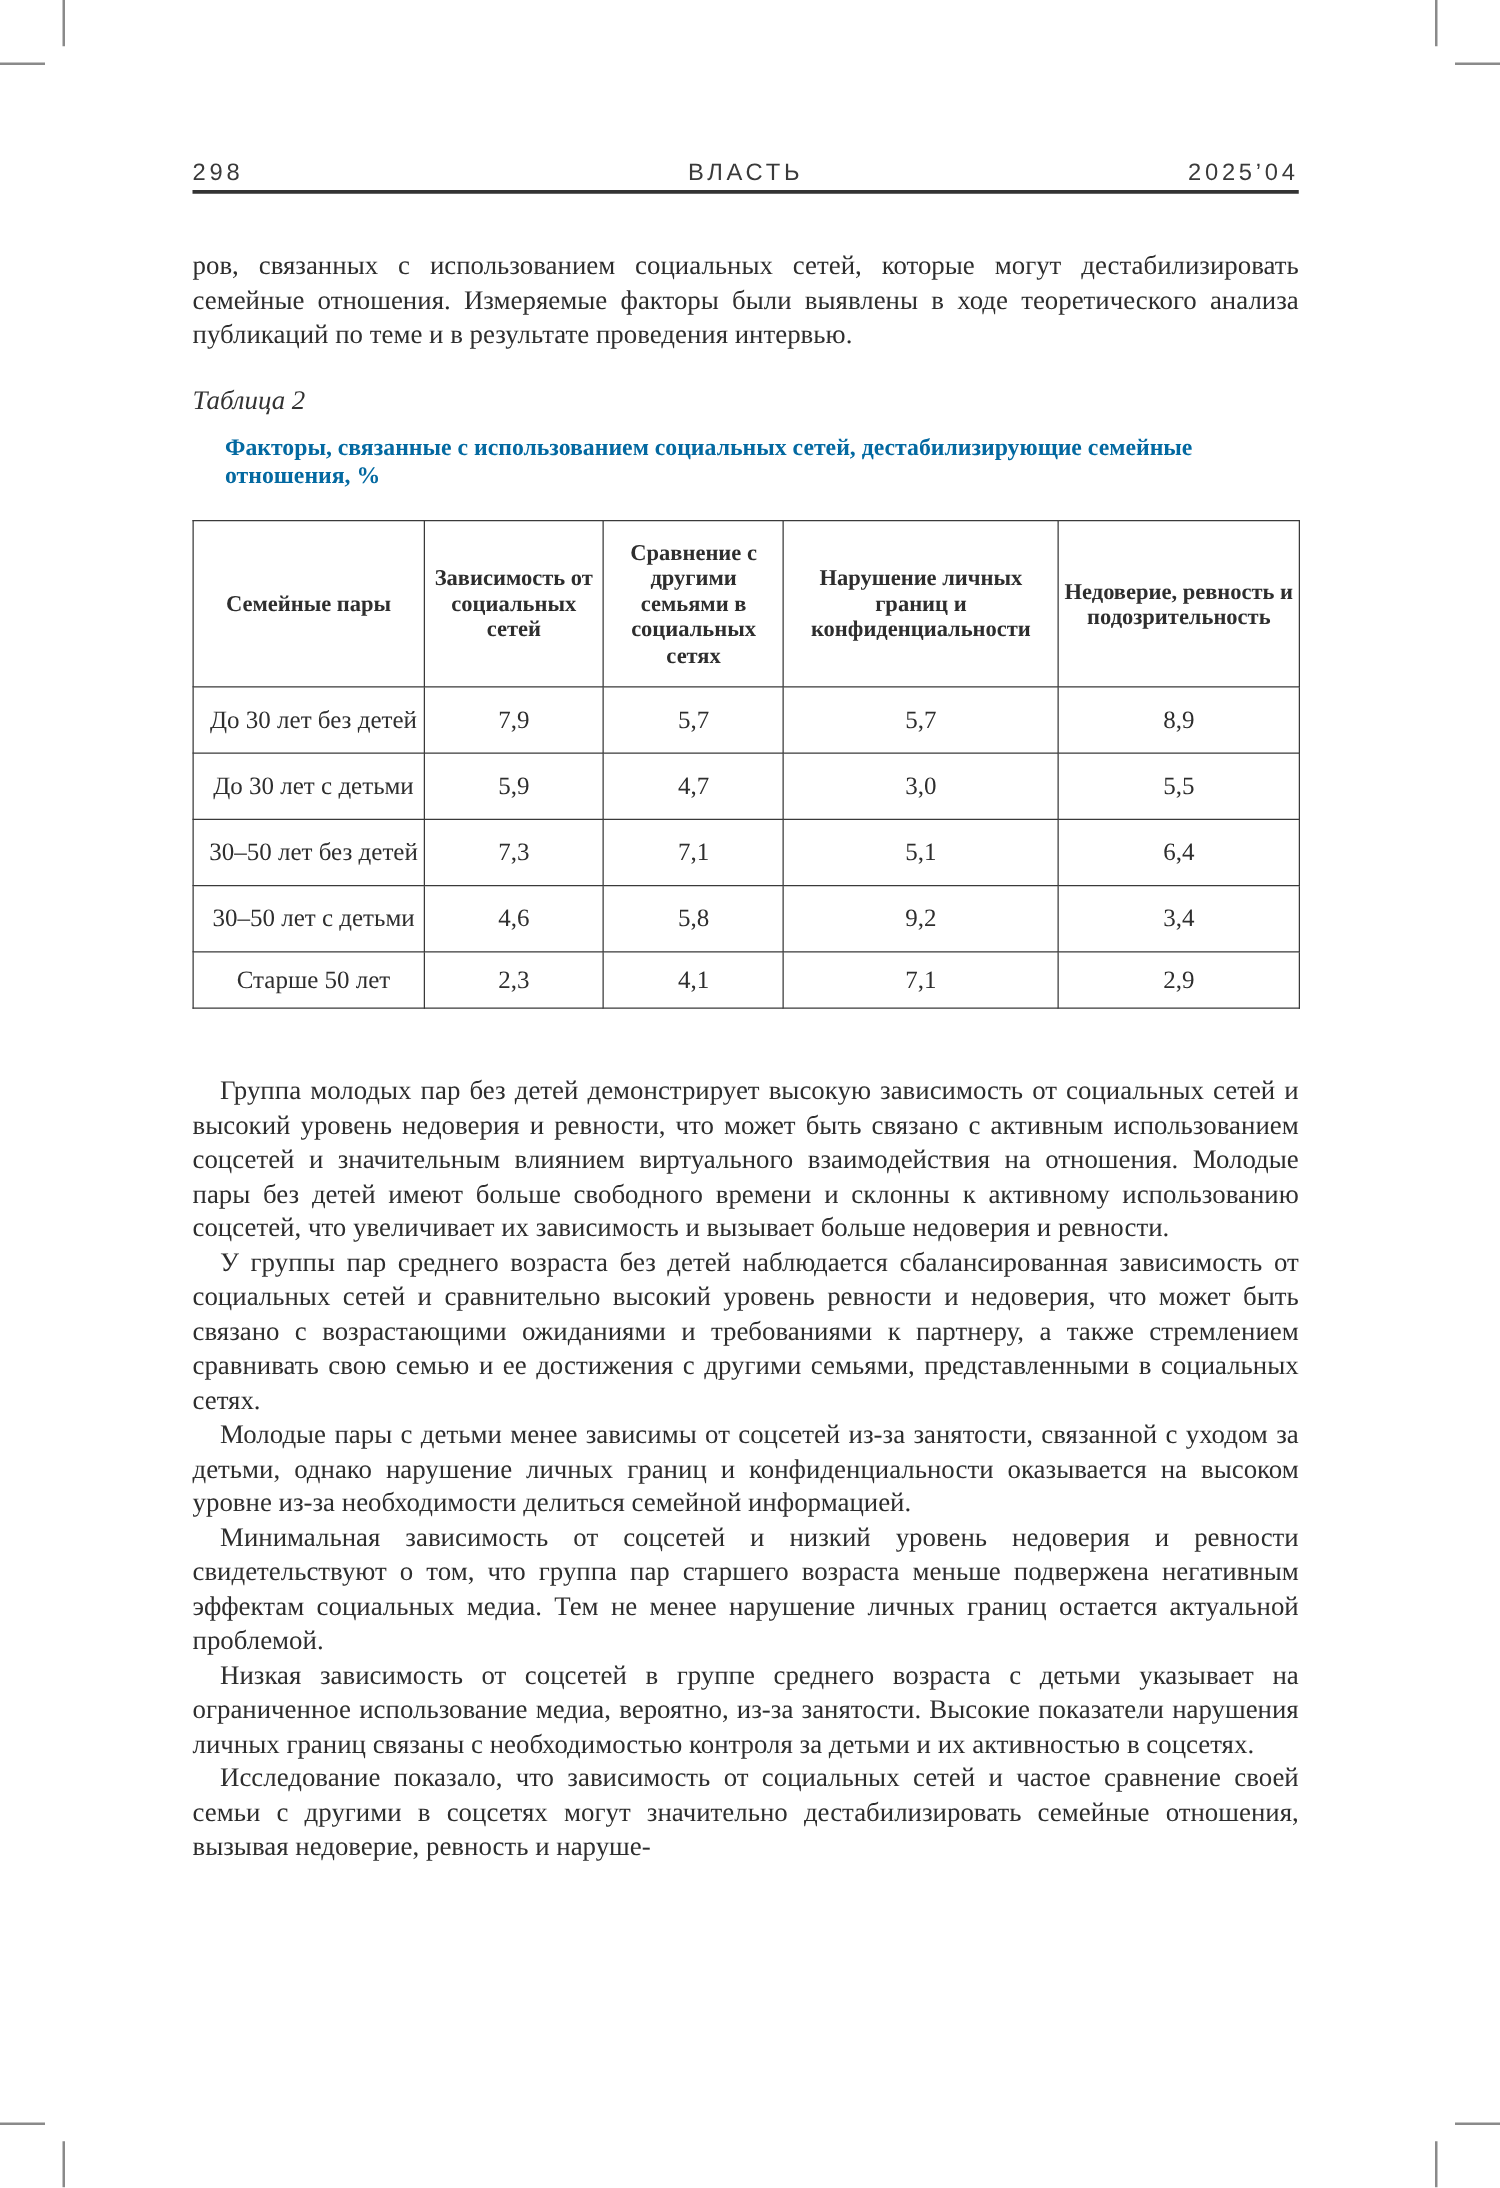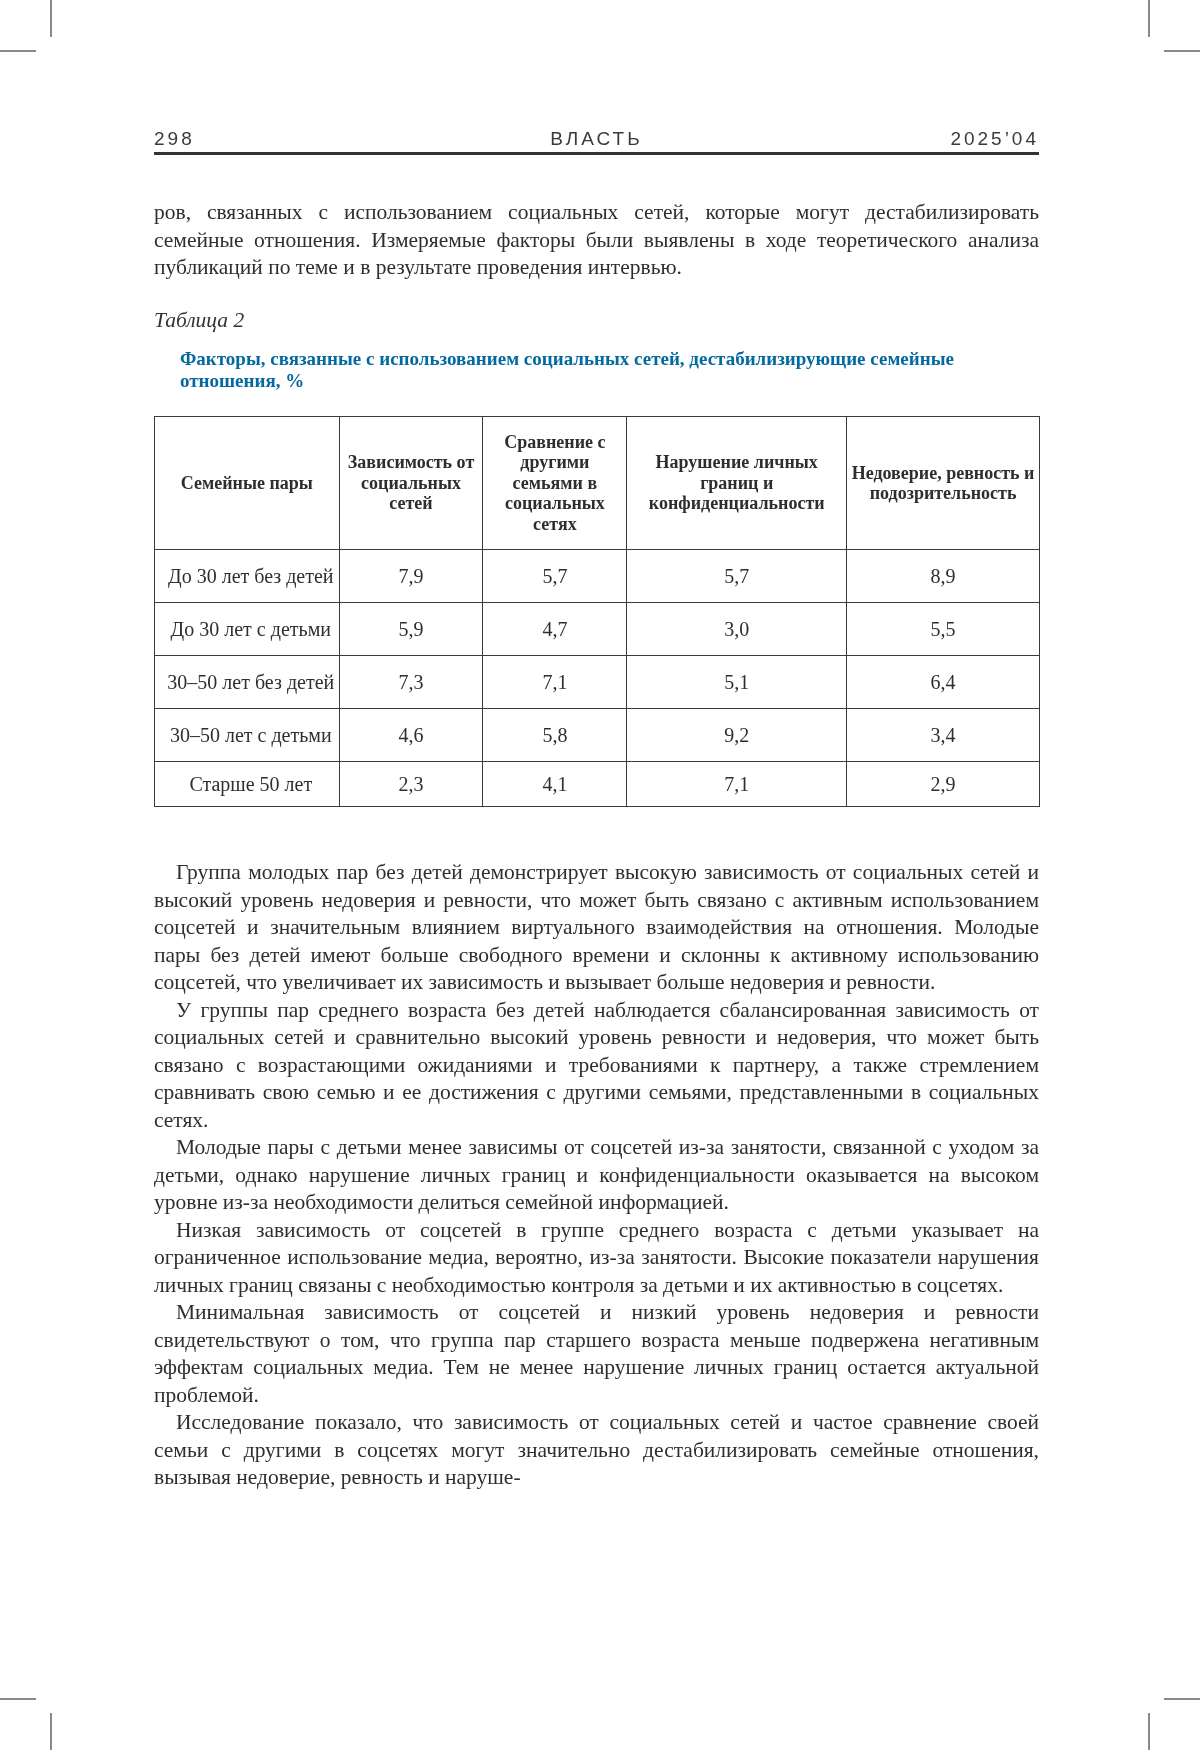--- a/index.html
+++ b/index.html
@@ -131,16 +131,16 @@
       <td>7,1</td>
       <td>2,9</td>
     </tr>
   </tbody>
 </table>
 
 <div class="text" style="top:859px;">
   <p class="ind">Группа молодых пар без детей демонстрирует высокую зависимость от социальных сетей и высокий уровень недоверия и ревности, что может быть связано с активным использованием соцсетей и значительным влиянием виртуального взаимодействия на отношения. Молодые пары без детей имеют больше свободного времени и склонны к активному использованию соцсетей, что увеличивает их зависимость и вызывает больше недоверия и ревности.</p>
   <p class="ind">У группы пар среднего возраста без детей наблюдается сбалансированная зависимость от социальных сетей и сравнительно высокий уровень ревности и недоверия, что может быть связано с возрастающими ожиданиями и требованиями к партнеру, а также стремлением сравнивать свою семью и ее достижения с другими семьями, представленными в социальных сетях.</p>
   <p class="ind">Молодые пары с детьми менее зависимы от соцсетей из-за занятости, связанной с уходом за детьми, однако нарушение личных границ и конфиденциальности оказывается на высоком уровне из-за необходимости делиться семейной информацией.</p>
+  <p class="ind">Минимальная зависимость от соцсетей и низкий уровень недоверия и ревности свидетельствуют о том, что группа пар старшего возраста меньше подвержена негативным эффектам социальных медиа. Тем не менее нарушение личных границ остается актуальной проблемой.</p>
   <p class="ind">Низкая зависимость от соцсетей в группе среднего возраста с детьми указывает на ограниченное использование медиа, вероятно, из-за занятости. Высокие показатели нарушения личных границ связаны с необходимостью контроля за детьми и их активностью в соцсетях.</p>
-  <p class="ind">Минимальная зависимость от соцсетей и низкий уровень недоверия и ревности свидетельствуют о том, что группа пар старшего возраста меньше подвержена негативным эффектам социальных медиа. Тем не менее нарушение личных границ остается актуальной проблемой.</p>
   <p class="ind">Исследование показало, что зависимость от социальных сетей и частое сравнение своей семьи с другими в соцсетях могут значительно дестабилизировать семейные отношения, вызывая недоверие, ревность и наруше-</p>
 </div>
 
 </body></html>

